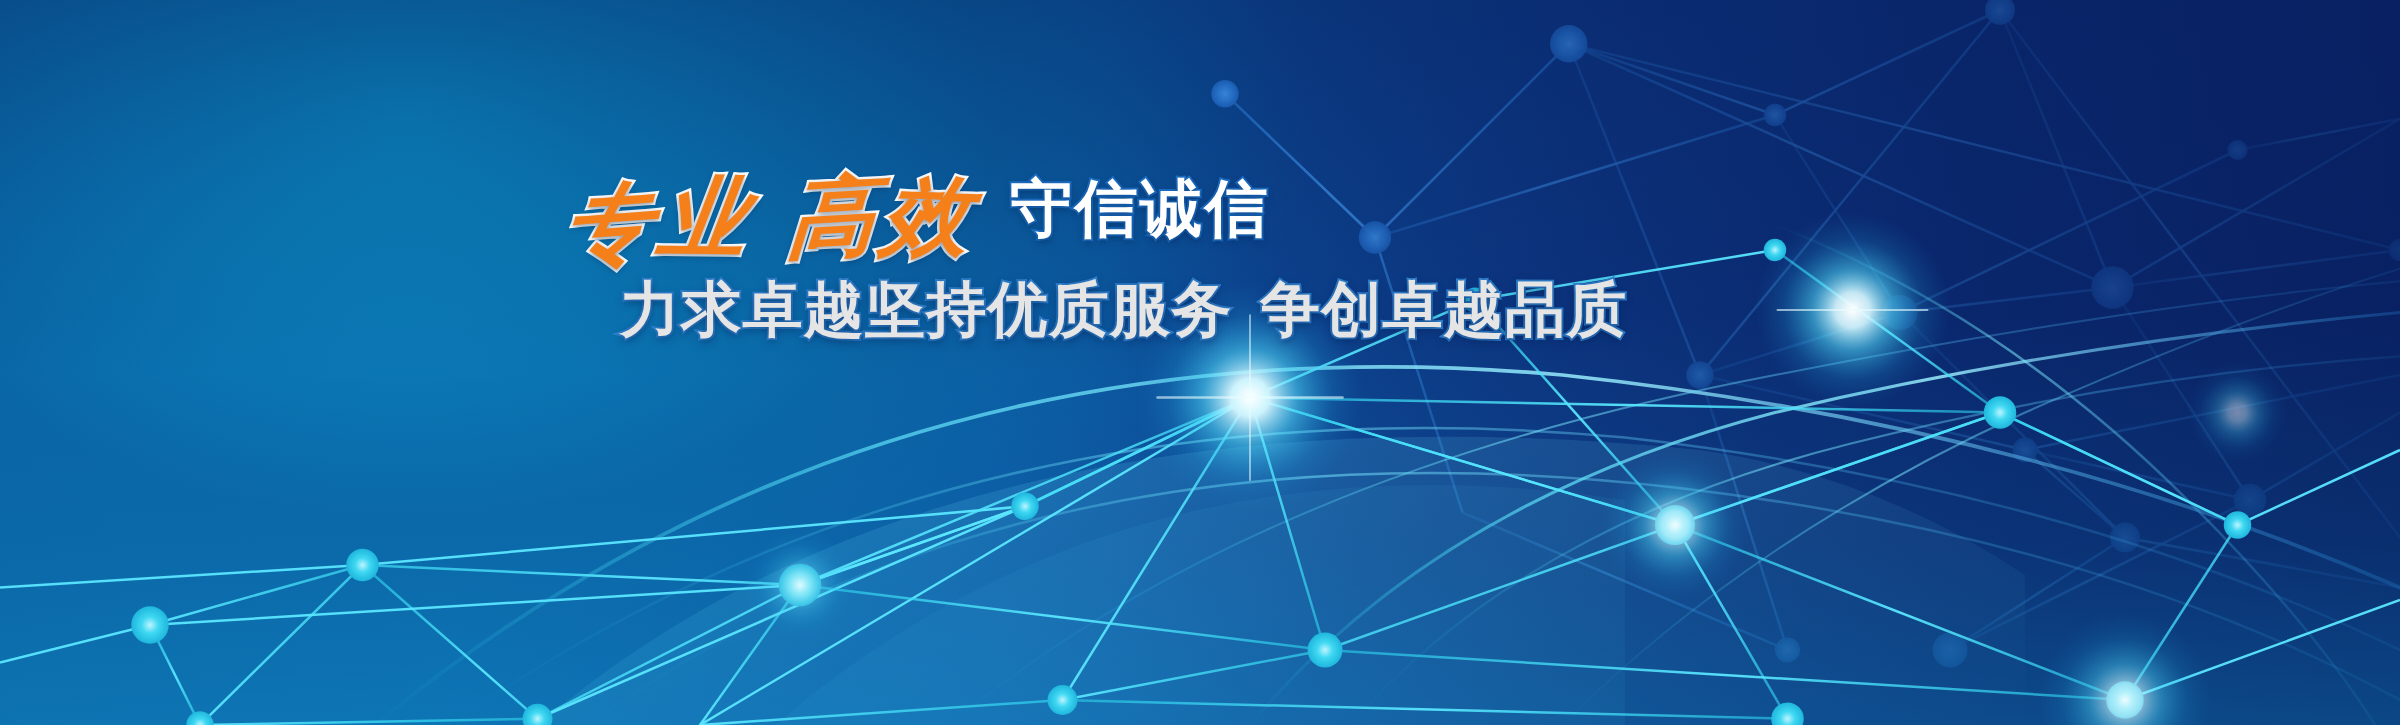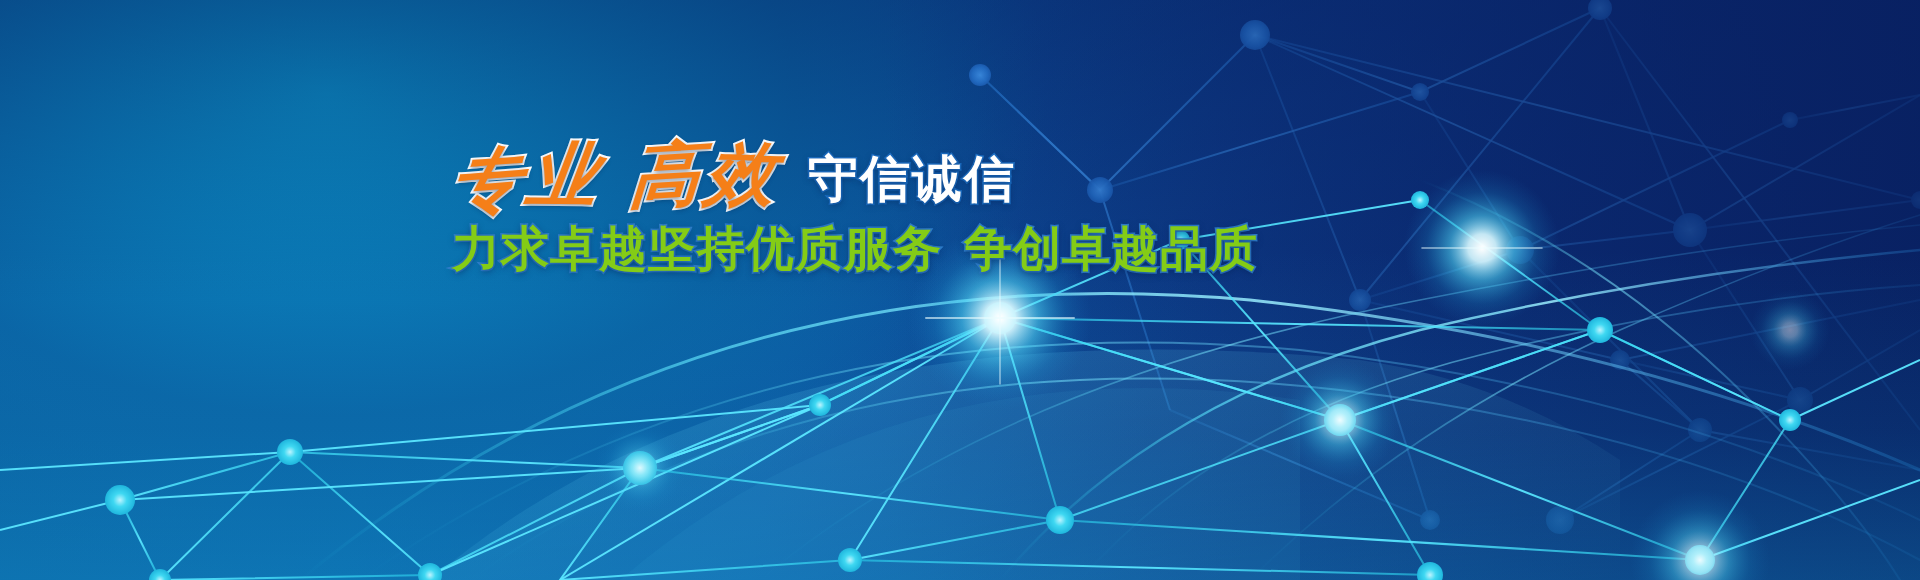--- a/index.html
+++ b/index.html
@@ -50,33 +50,34 @@
   .brush .ch{display:inline-block;}
   .brush .ch.a{transform:rotate(-3deg) translateY(2px);}
   .brush .ch.b{transform:rotate(2deg) translateY(-2px);}
   .brush .ch.c{transform:rotate(-2deg);}
   .brush .ch.d{transform:rotate(3deg) translateY(1px);}
   .gap{display:inline-block;width:26px;}
   .white1{
     font-family:"Liberation Sans",sans-serif;
     font-weight:700;font-size:50px;line-height:1;
     color:#ffffff;letter-spacing:2px;
-    margin-left:10px;margin-bottom:8px;
+    margin-left:10px;margin-bottom:20px;
     -webkit-text-stroke:3px #1c6fc4;
     paint-order:stroke fill;
     text-shadow:0 2px 6px rgba(0,30,80,.5);
   }
   .line2{
     margin-top:12px;
     font-family:"Liberation Sans",sans-serif;
     font-weight:700;font-size:48px;line-height:1.05;
-    color:#84cc16;letter-spacing:1px;white-space:nowrap;
+    color:#e5e5e5;letter-spacing:1px;white-space:nowrap;
     -webkit-text-stroke:3px #2f7fcc;
     paint-order:stroke fill;
     text-shadow:0 2px 7px rgba(0,30,80,.55);
+    margin-left:44px;
   }
   .line2 .sp{display:inline-block;width:22px;}
 </style>
 </head>
 <body>
 
 <div id="banner">
 
   <div class="bg-base"></div>
   <div class="bg-topdark"></div>

